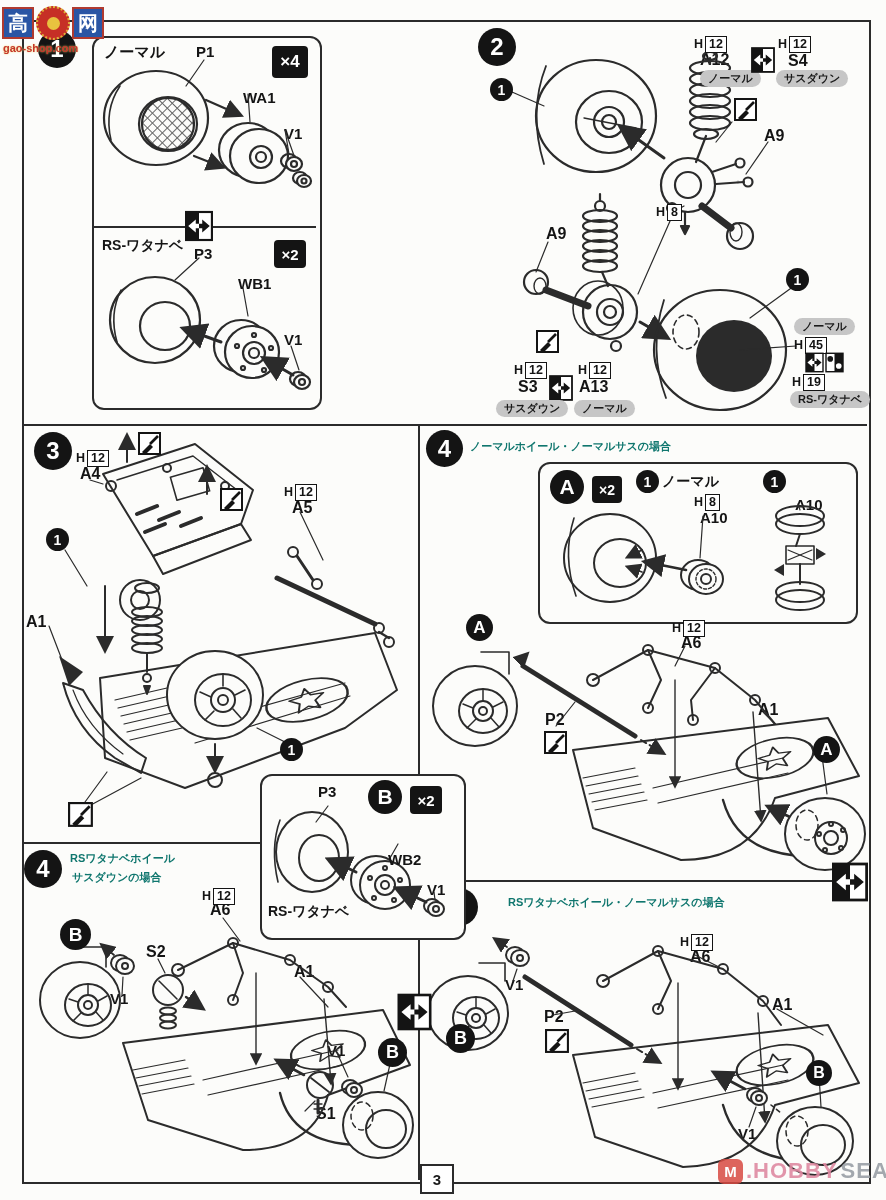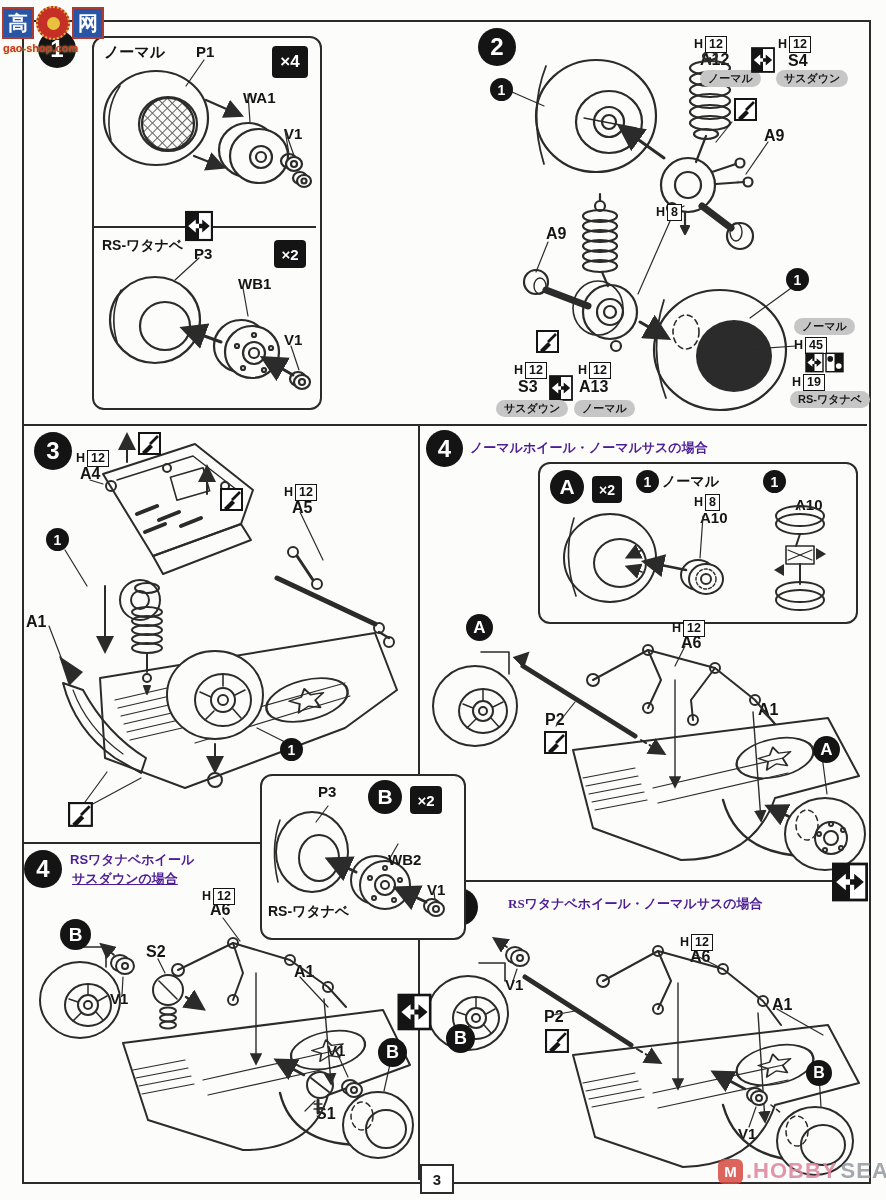--- a/index.html
+++ b/index.html
@@ -3,21 +3,21 @@
 <meta charset="utf-8">
 <style>
   html,body{margin:0;padding:0;background:#e8e8e8;}
   #sheet{position:relative;width:886px;height:1200px;background:#fcfcfa;overflow:hidden;
          font-family:"Liberation Sans",sans-serif;color:#1a1a1a;}
   .line{position:absolute;background:#2b2b2b;}
   .frame{position:absolute;border:2px solid #2b2b2b;}
   .panelbox{position:absolute;border:2.4px solid #2b2b2b;border-radius:12px;background:transparent;}
   .lbl{position:absolute;font-weight:bold;font-size:15px;line-height:1;color:#141414;white-space:nowrap;}
   .lbl.big{font-size:16px;}
-  .title{position:absolute;font-weight:bold;font-size:13px;line-height:1.25;color:#4c1d95;white-space:nowrap;}
+  .title{position:absolute;font-weight:bold;font-size:11px;line-height:1.25;color:#0f766e;white-space:nowrap;}
   .stepnum{position:absolute;width:38px;height:38px;border-radius:50%;background:#141414;color:#fff;
            font-size:24px;font-weight:bold;display:flex;align-items:center;justify-content:center;z-index:4;}
   .refnum{position:absolute;width:23px;height:23px;border-radius:50%;background:#141414;color:#fff;
           font-size:14px;font-weight:bold;display:flex;align-items:center;justify-content:center;z-index:4;}
   .reflet{position:absolute;border-radius:50%;background:#141414;color:#fff;font-weight:bold;
           display:flex;align-items:center;justify-content:center;z-index:6;}
   .badge{position:absolute;background:#141414;color:#fff;font-weight:bold;font-size:17px;
          display:flex;align-items:center;justify-content:center;border-radius:4px;z-index:6;}
   .pill{position:absolute;background:#c6c6c6;color:#1a1a1a;border-radius:10px;font-size:11px;
         font-weight:bold;padding:3px 8px;line-height:1;white-space:nowrap;z-index:4;}
@@ -590,21 +590,21 @@
       <line x1="162" y1="110" x2="134" y2="97" marker-end="url(#m7)" stroke-width="3"></line>
       <ellipse cx="168" cy="114" rx="8" ry="7"></ellipse>
         <ellipse cx="172" cy="117" rx="8" ry="7" fill="#fcfcfa"></ellipse>
         <circle cx="172" cy="117" r="3"></circle>
       <line x1="170" y1="100" x2="171" y2="108" stroke-width="1.2"></line>
     </g>
   </svg>
 
   <div class="stepnum" style="left:24px;top:850px;">4</div>
   <div class="title" style="left:70px;top:852px;">RSワタナベホイール</div>
-  <div class="title" style="left:72px;top:871px;text-decoration:underline;">サスダウンの場合</div>
+  <div class="title" style="left:72px;top:871px;">サスダウンの場合</div>
   <span class="hcode" style="left:202px;top:888px;">
       <span>H</span>
       <span class="box">12</span>
     </span>
   <span class="lbl big" style="left:210px;top:902px;">A6</span>
   <div class="reflet" style="left:60px;top:919px;width:31px;height:31px;font-size:19px;">B</div>
   <span class="lbl big" style="left:146px;top:944px;">S2</span>
   <span class="lbl" style="left:110px;top:991px;">V1</span>
   <span class="lbl big" style="left:294px;top:964px;">A1</span>
   <span class="lbl" style="left:327px;top:1043px;">V1</span>
@@ -689,21 +689,21 @@
       <line x1="336" y1="182" x2="348" y2="192" stroke-dasharray="4 3" stroke-width="1.6"></line>
 
       <ellipse cx="350" cy="210" rx="35" ry="33" fill="#fcfcfa"></ellipse>
       <ellipse cx="334" cy="201" rx="11" ry="14" stroke-dasharray="5 4" stroke-width="1.5"></ellipse>
       <ellipse cx="358" cy="214" rx="20" ry="19"></ellipse>
       <line x1="364" y1="140" x2="356" y2="176" stroke-width="1.2"></line>
     </g>
   </svg>
 
   <div class="stepnum" style="left:440px;top:888px;">4</div>
-  <div class="title" style="left:508px;top:896px;font-family:Liberation Serif, serif;">RSワタナベホイール・ノーマルサスの場合</div>
+  <div class="title" style="left:508px;top:896px;">RSワタナベホイール・ノーマルサスの場合</div>
   <span class="lbl" style="left:505px;top:977px;">V1</span>
   <span class="hcode" style="left:680px;top:934px;">
       <span>H</span>
       <span class="box">12</span>
     </span>
   <span class="lbl big" style="left:690px;top:949px;">A6</span>
   <span class="lbl big" style="left:544px;top:1009px;">P2</span>
   <svg style="left:545px;top:1029px;z-index:4;" width="25" height="25" viewBox="0 0 24 24">
     <rect x="1" y="1" width="21" height="21" fill="#fff" stroke="#141414" stroke-width="2"></rect>
     <line x1="20" y1="4" x2="12" y2="12" stroke="#141414" stroke-width="2.6"></line>

